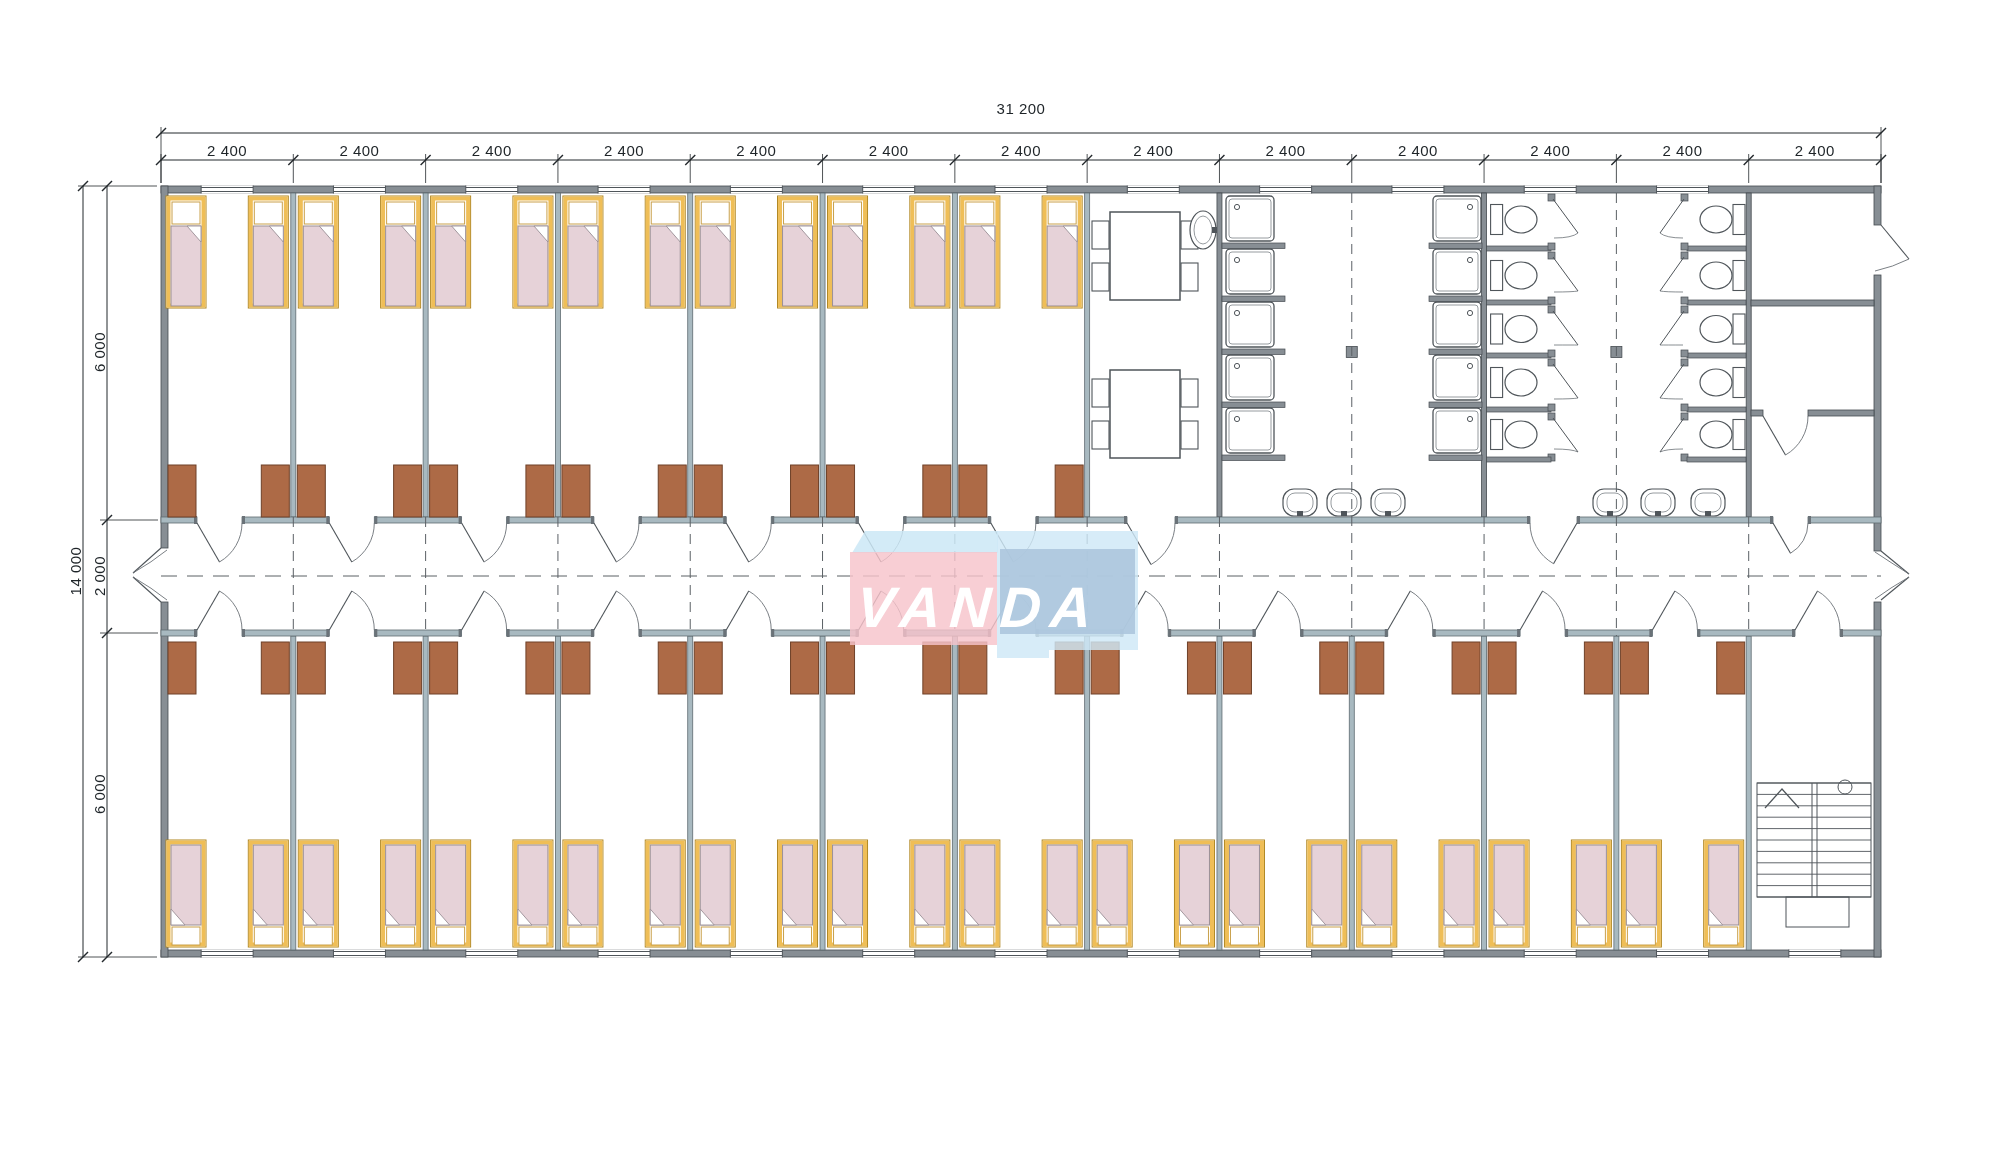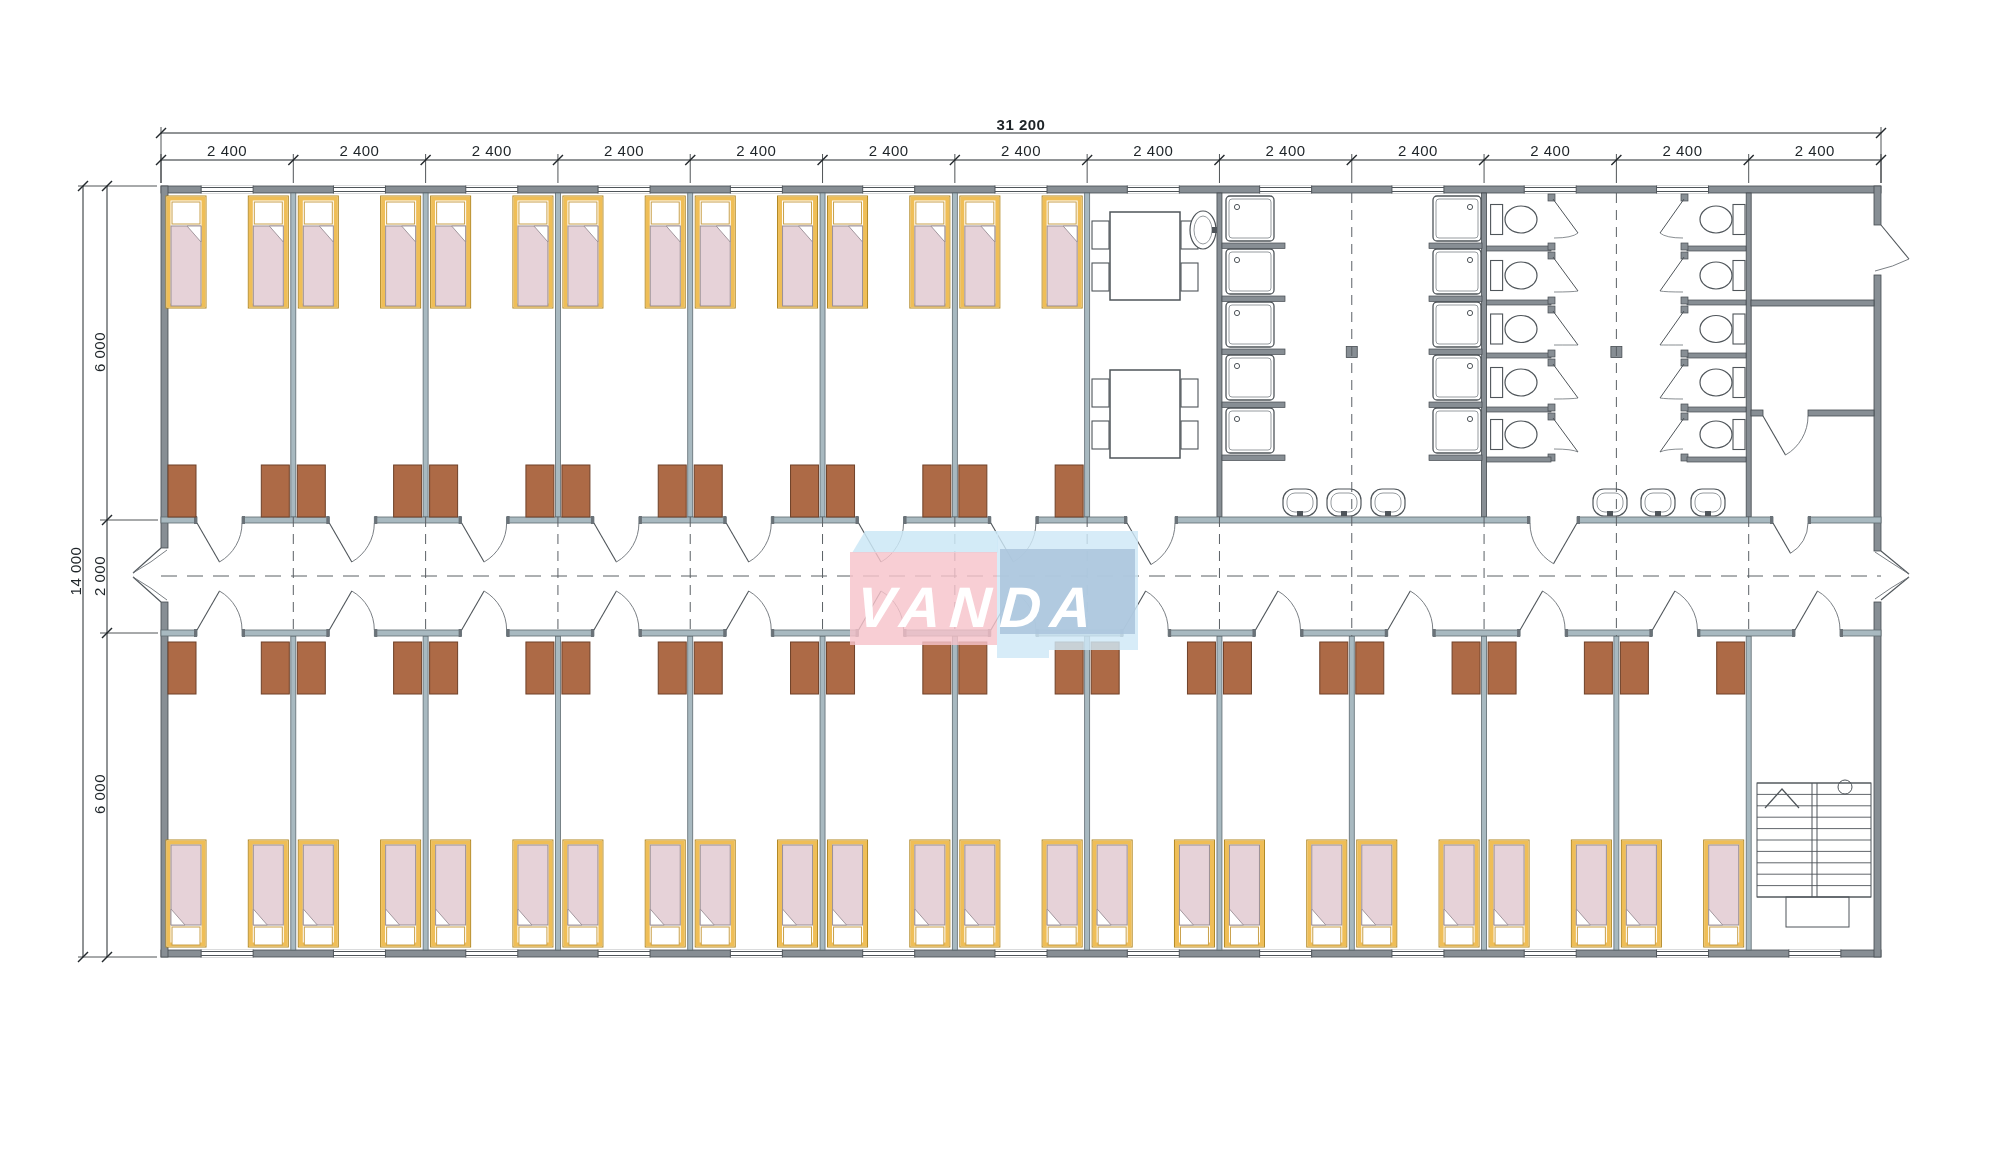--- a/index.html
+++ b/index.html
@@ -981,21 +981,21 @@
   <div id="logo">
     <div id="logo-flap" style="background: rgba(203, 231, 246, 0.85);"></div>
     <div id="logo-pink" style="background: rgba(246, 195, 203, 0.82);"></div>
     <div id="logo-blue" style="background: rgba(206, 232, 246, 0.82);"></div>
     <div id="logo-blue-inner" style="background: rgba(170, 196, 220, 0.85);"></div>
     <div id="logo-tail" style="background: rgba(206, 232, 246, 0.82);"></div>
     <span id="logo-text" style="color: rgb(255, 255, 255);">VANDA</span>
   </div>
 
   <div id="labels">
-      <div class="lbl" style="left: 1021px; top: 124px; font-weight: bold;">31 200</div>
+      <div class="lbl" style="left: 1021px; top: 108px;">31 200</div>
       <div class="lbl" style="left: 227.154px; top: 150px;">2 400</div>
       <div class="lbl" style="left: 359.462px; top: 150px;">2 400</div>
       <div class="lbl" style="left: 491.769px; top: 150px;">2 400</div>
       <div class="lbl" style="left: 624.077px; top: 150px;">2 400</div>
       <div class="lbl" style="left: 756.385px; top: 150px;">2 400</div>
       <div class="lbl" style="left: 888.692px; top: 150px;">2 400</div>
       <div class="lbl" style="left: 1021px; top: 150px;">2 400</div>
       <div class="lbl" style="left: 1153.31px; top: 150px;">2 400</div>
       <div class="lbl" style="left: 1285.62px; top: 150px;">2 400</div>
       <div class="lbl" style="left: 1417.92px; top: 150px;">2 400</div>

